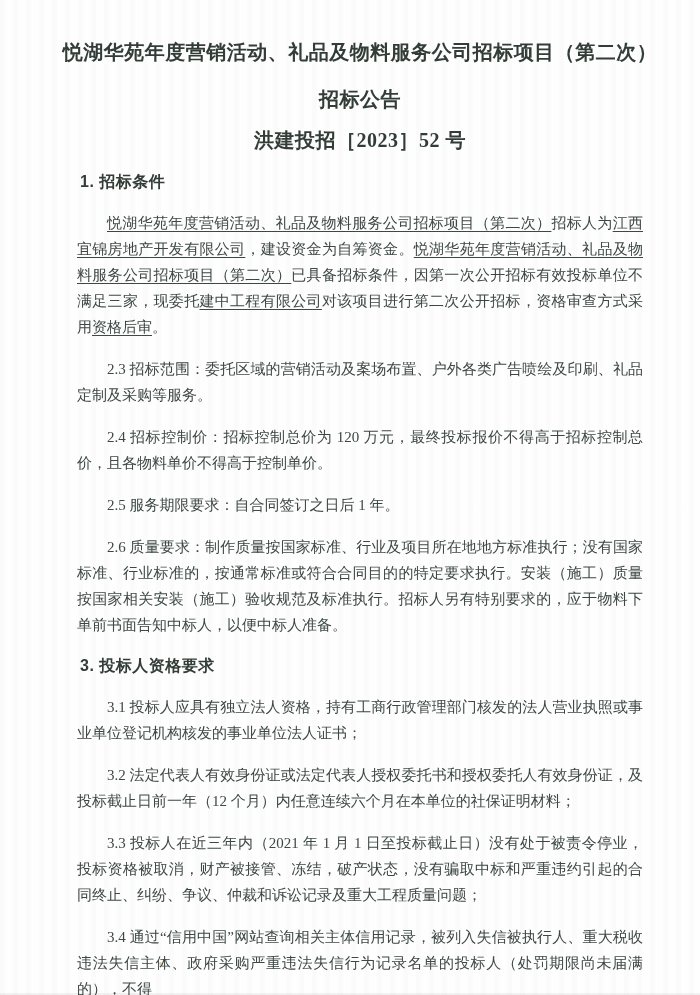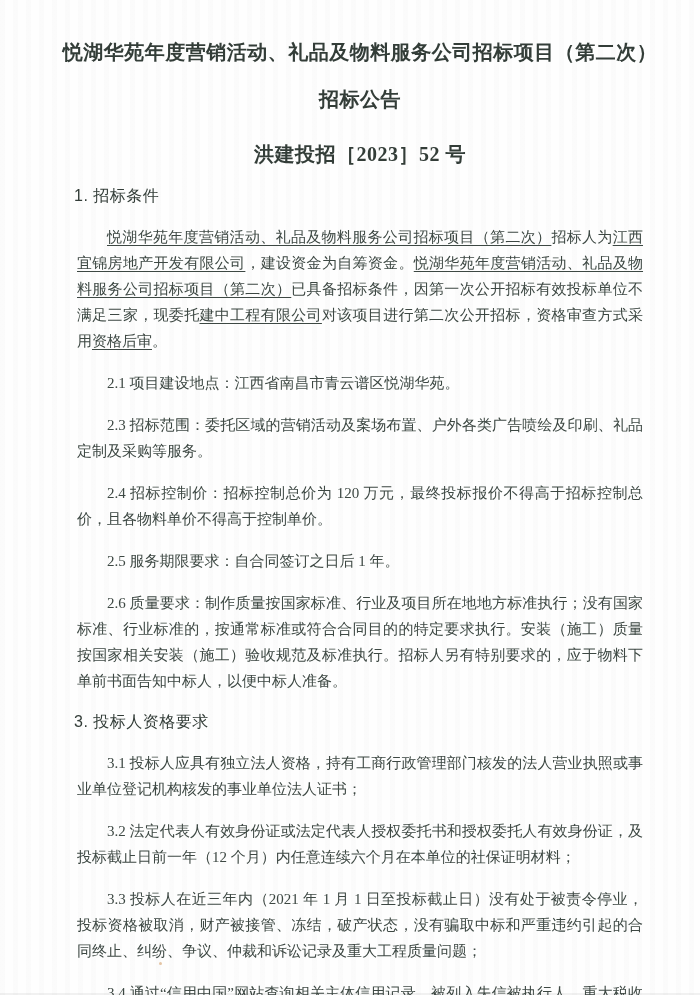--- a/index.html
+++ b/index.html
@@ -23,26 +23,26 @@
     margin: 0;
     text-align: center;
     font-weight: bold;
     font-size: 20px;
     line-height: 28px;
     color: #333d38;
     letter-spacing: 0.5px;
   }
   #title-main { margin-top: 8px; }
   #title-sub  { margin-top: 19px; }
-  #doc-number { margin-top: 27px; }
+  #doc-number { margin-top: 13px; }
 
   .sec-heading {
-    margin: 16px 0 14px 13px;
+    margin: 16px 0 14px 19px;
     font-family: "Liberation Sans", "DejaVu Sans", sans-serif;
-    font-weight: normal;
+    font-weight: bold;
     font-size: 16px;
     line-height: 24px;
     color: #333d38;
     letter-spacing: 0.5px;
   }
   .para {
     margin: 16px;
     text-indent: 2em;
     line-height: 26px;
     text-align: justify;
@@ -78,21 +78,20 @@
     <p class="title-line" id="title-sub">招标公告</p>
 
     <p class="title-line" id="doc-number">洪建投招［2023］52 号</p>
 
     <section>
       <h3 class="sec-heading">1. 招标条件</h3>
       <p class="para"><span class="u">悦湖华苑年度营销活动、礼品及物料服务公司招标项目（第二次）</span><span>招标人为</span><span class="u">江西宜锦房地产开发有限公司</span><span>，建设资金为自筹资金。</span><span class="u">悦湖华苑年度营销活动、礼品及物料服务公司招标项目（第二次）</span><span>已具备招标条件，因第一次公开招标有效投标单位不满足三家，现委托</span><span class="u">建中工程有限公司</span><span>对该项目进行第二次公开招标，资格审查方式采用</span><span class="u">资格后审</span><span>。</span></p>
     </section>
 
     <section>
-      <p class="para">2.1 项目建设地点：江西省南昌市青云谱区悦湖华苑。</p>
       <p class="para">2.3 招标范围：委托区域的营销活动及案场布置、户外各类广告喷绘及印刷、礼品定制及采购等服务。</p>
       <p class="para">2.4 招标控制价：招标控制总价为 120 万元，最终投标报价不得高于招标控制总价，且各物料单价不得高于控制单价。</p>
       <p class="para">2.5 服务期限要求：自合同签订之日后 1 年。</p>
       <p class="para">2.6 质量要求：制作质量按国家标准、行业及项目所在地地方标准执行；没有国家标准、行业标准的，按通常标准或符合合同目的的特定要求执行。安装（施工）质量按国家相关安装（施工）验收规范及标准执行。招标人另有特别要求的，应于物料下单前书面告知中标人，以便中标人准备。</p>
     </section>
 
     <section>
       <h3 class="sec-heading">3. 投标人资格要求</h3>
       <p class="para">3.1 投标人应具有独立法人资格，持有工商行政管理部门核发的法人营业执照或事业单位登记机构核发的事业单位法人证书；</p>
       <p class="para">3.2 法定代表人有效身份证或法定代表人授权委托书和授权委托人有效身份证，及投标截止日前一年（12 个月）内任意连续六个月在本单位的社保证明材料；</p>

